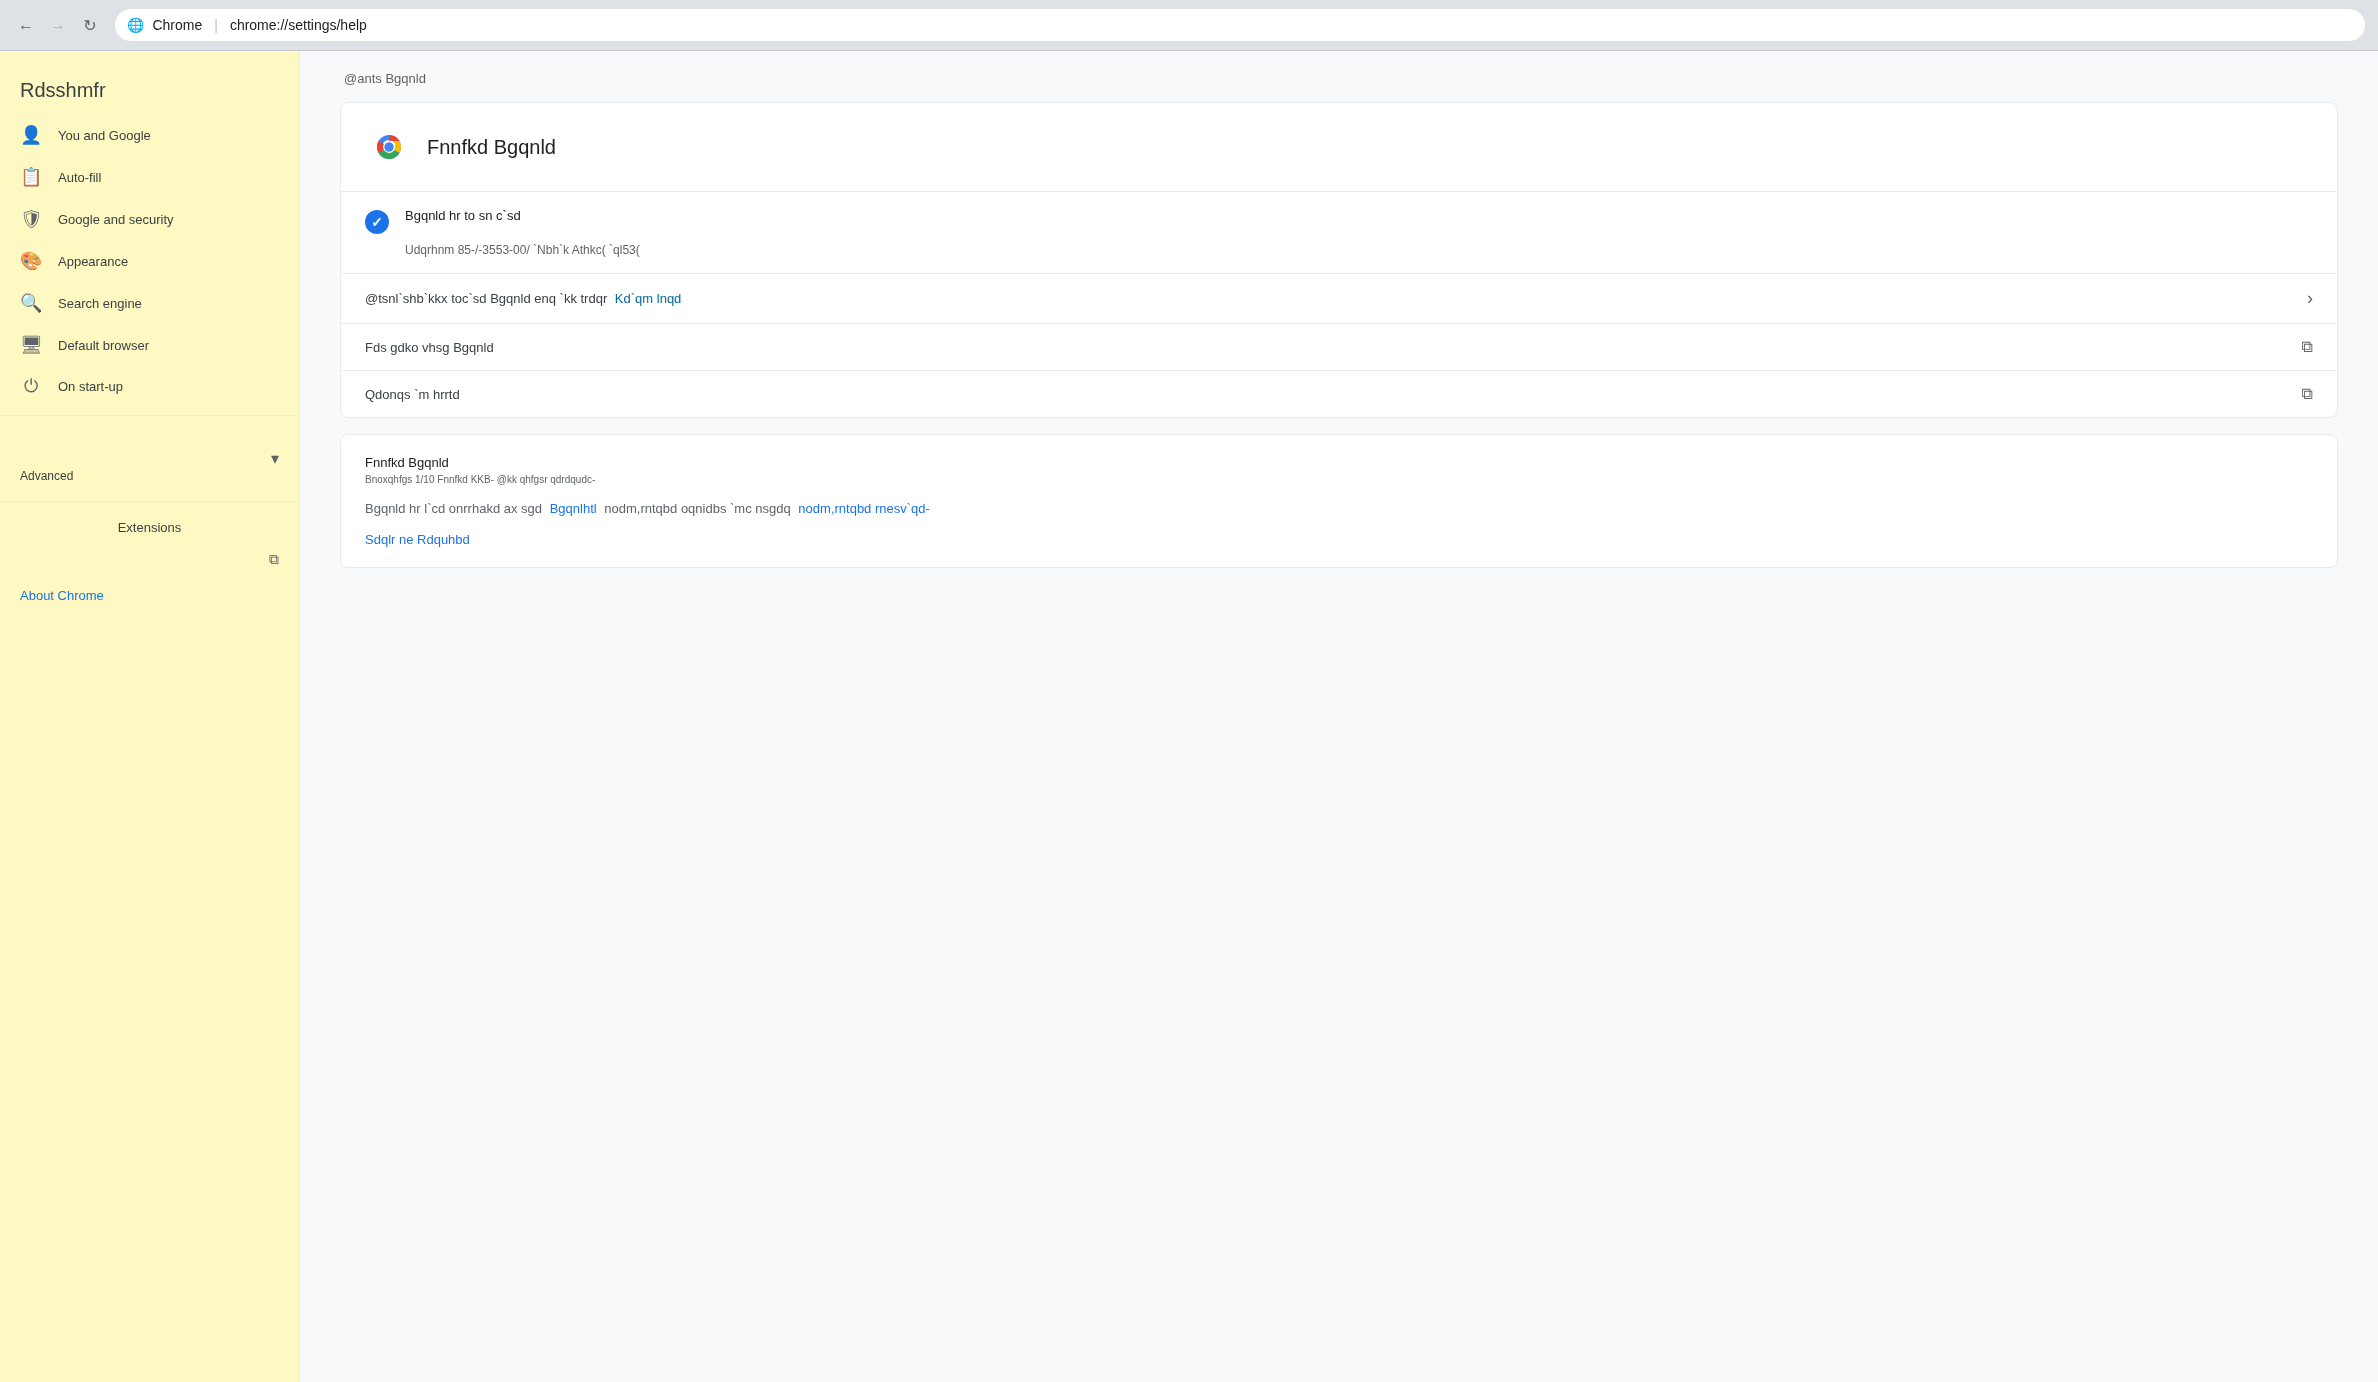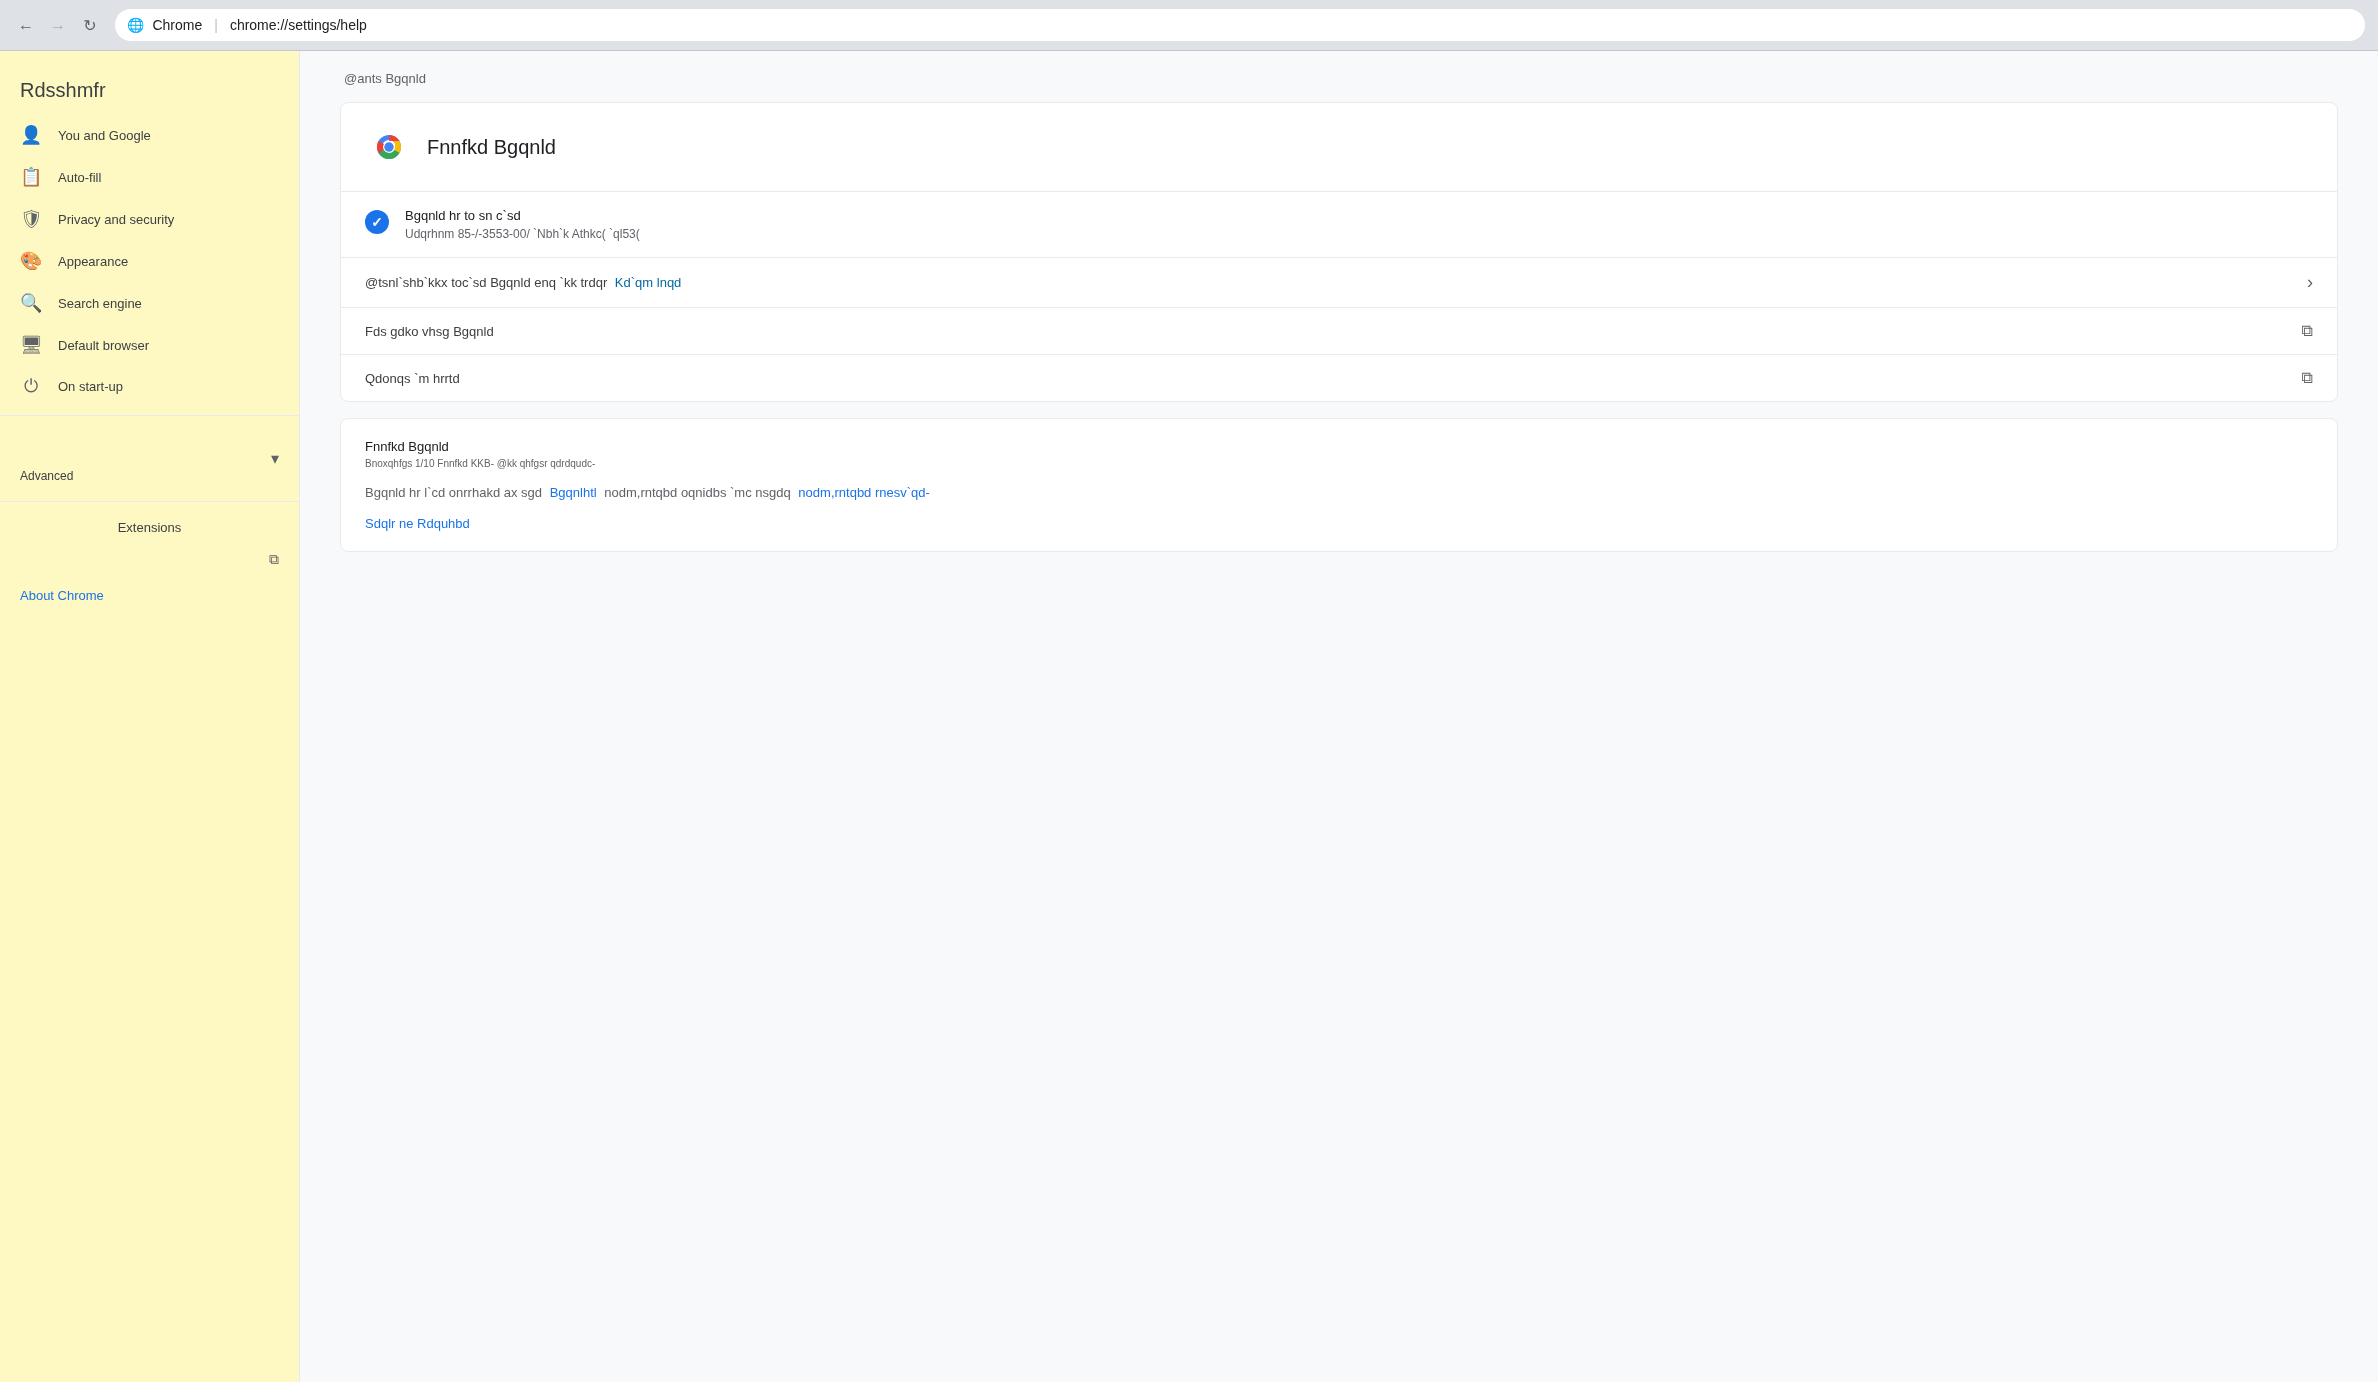--- a/index.html
+++ b/index.html
@@ -91,21 +91,21 @@
       display: flex; align-items: flex-start; padding: 16px 24px;
       border-bottom: 1px solid #e8eaed; gap: 16px;
     }
     .check-icon {
       width: 24px; height: 24px; background: #1a73e8; border-radius: 50%;
       display: flex; align-items: center; justify-content: center;
       flex-shrink: 0; margin-top: 2px;
     }
     .check-icon::after { content: '✓'; color: white; font-size: 14px; font-weight: bold; }
     .check-content { flex: 1; }
-    .check-title { font-size: 13px; color: #202124; margin-bottom: 4px; }
+    .check-title { font-size: 13px; color: #202124; margin-bottom: 20px; }
     .check-subtitle { font-size: 12px; color: #5f6368; }
 
     
     .row-item {
       display: flex; align-items: center; justify-content: space-between;
       padding: 14px 24px; border-bottom: 1px solid #e8eaed; cursor: pointer;
     }
     .row-item:last-child { border-bottom: none; }
     .row-text { font-size: 13px; color: #3c4043; }
     .row-link { color: #0369a1; font-size: 13px; }
@@ -145,21 +145,21 @@
     <div class="sidebar-item">
       <span class="icon">👤</span>
       <span class="sidebar-item-label">You and Google</span>
     </div>
     <div class="sidebar-item">
       <span class="icon">📋</span>
       <span class="sidebar-item-label">Auto-fill</span>
     </div>
     <div class="sidebar-item">
       <span class="icon">🛡</span>
-      <span class="sidebar-item-label">Privacy and security</span>
+      <span class="sidebar-item-label">Google and security</span>
     </div>
     <div class="sidebar-item">
       <span class="icon">🎨</span>
       <span class="sidebar-item-label">Appearance</span>
     </div>
     <div class="sidebar-item">
       <span class="icon">🔍</span>
       <span class="sidebar-item-label">Search engine</span>
     </div>
     <div class="sidebar-item">

